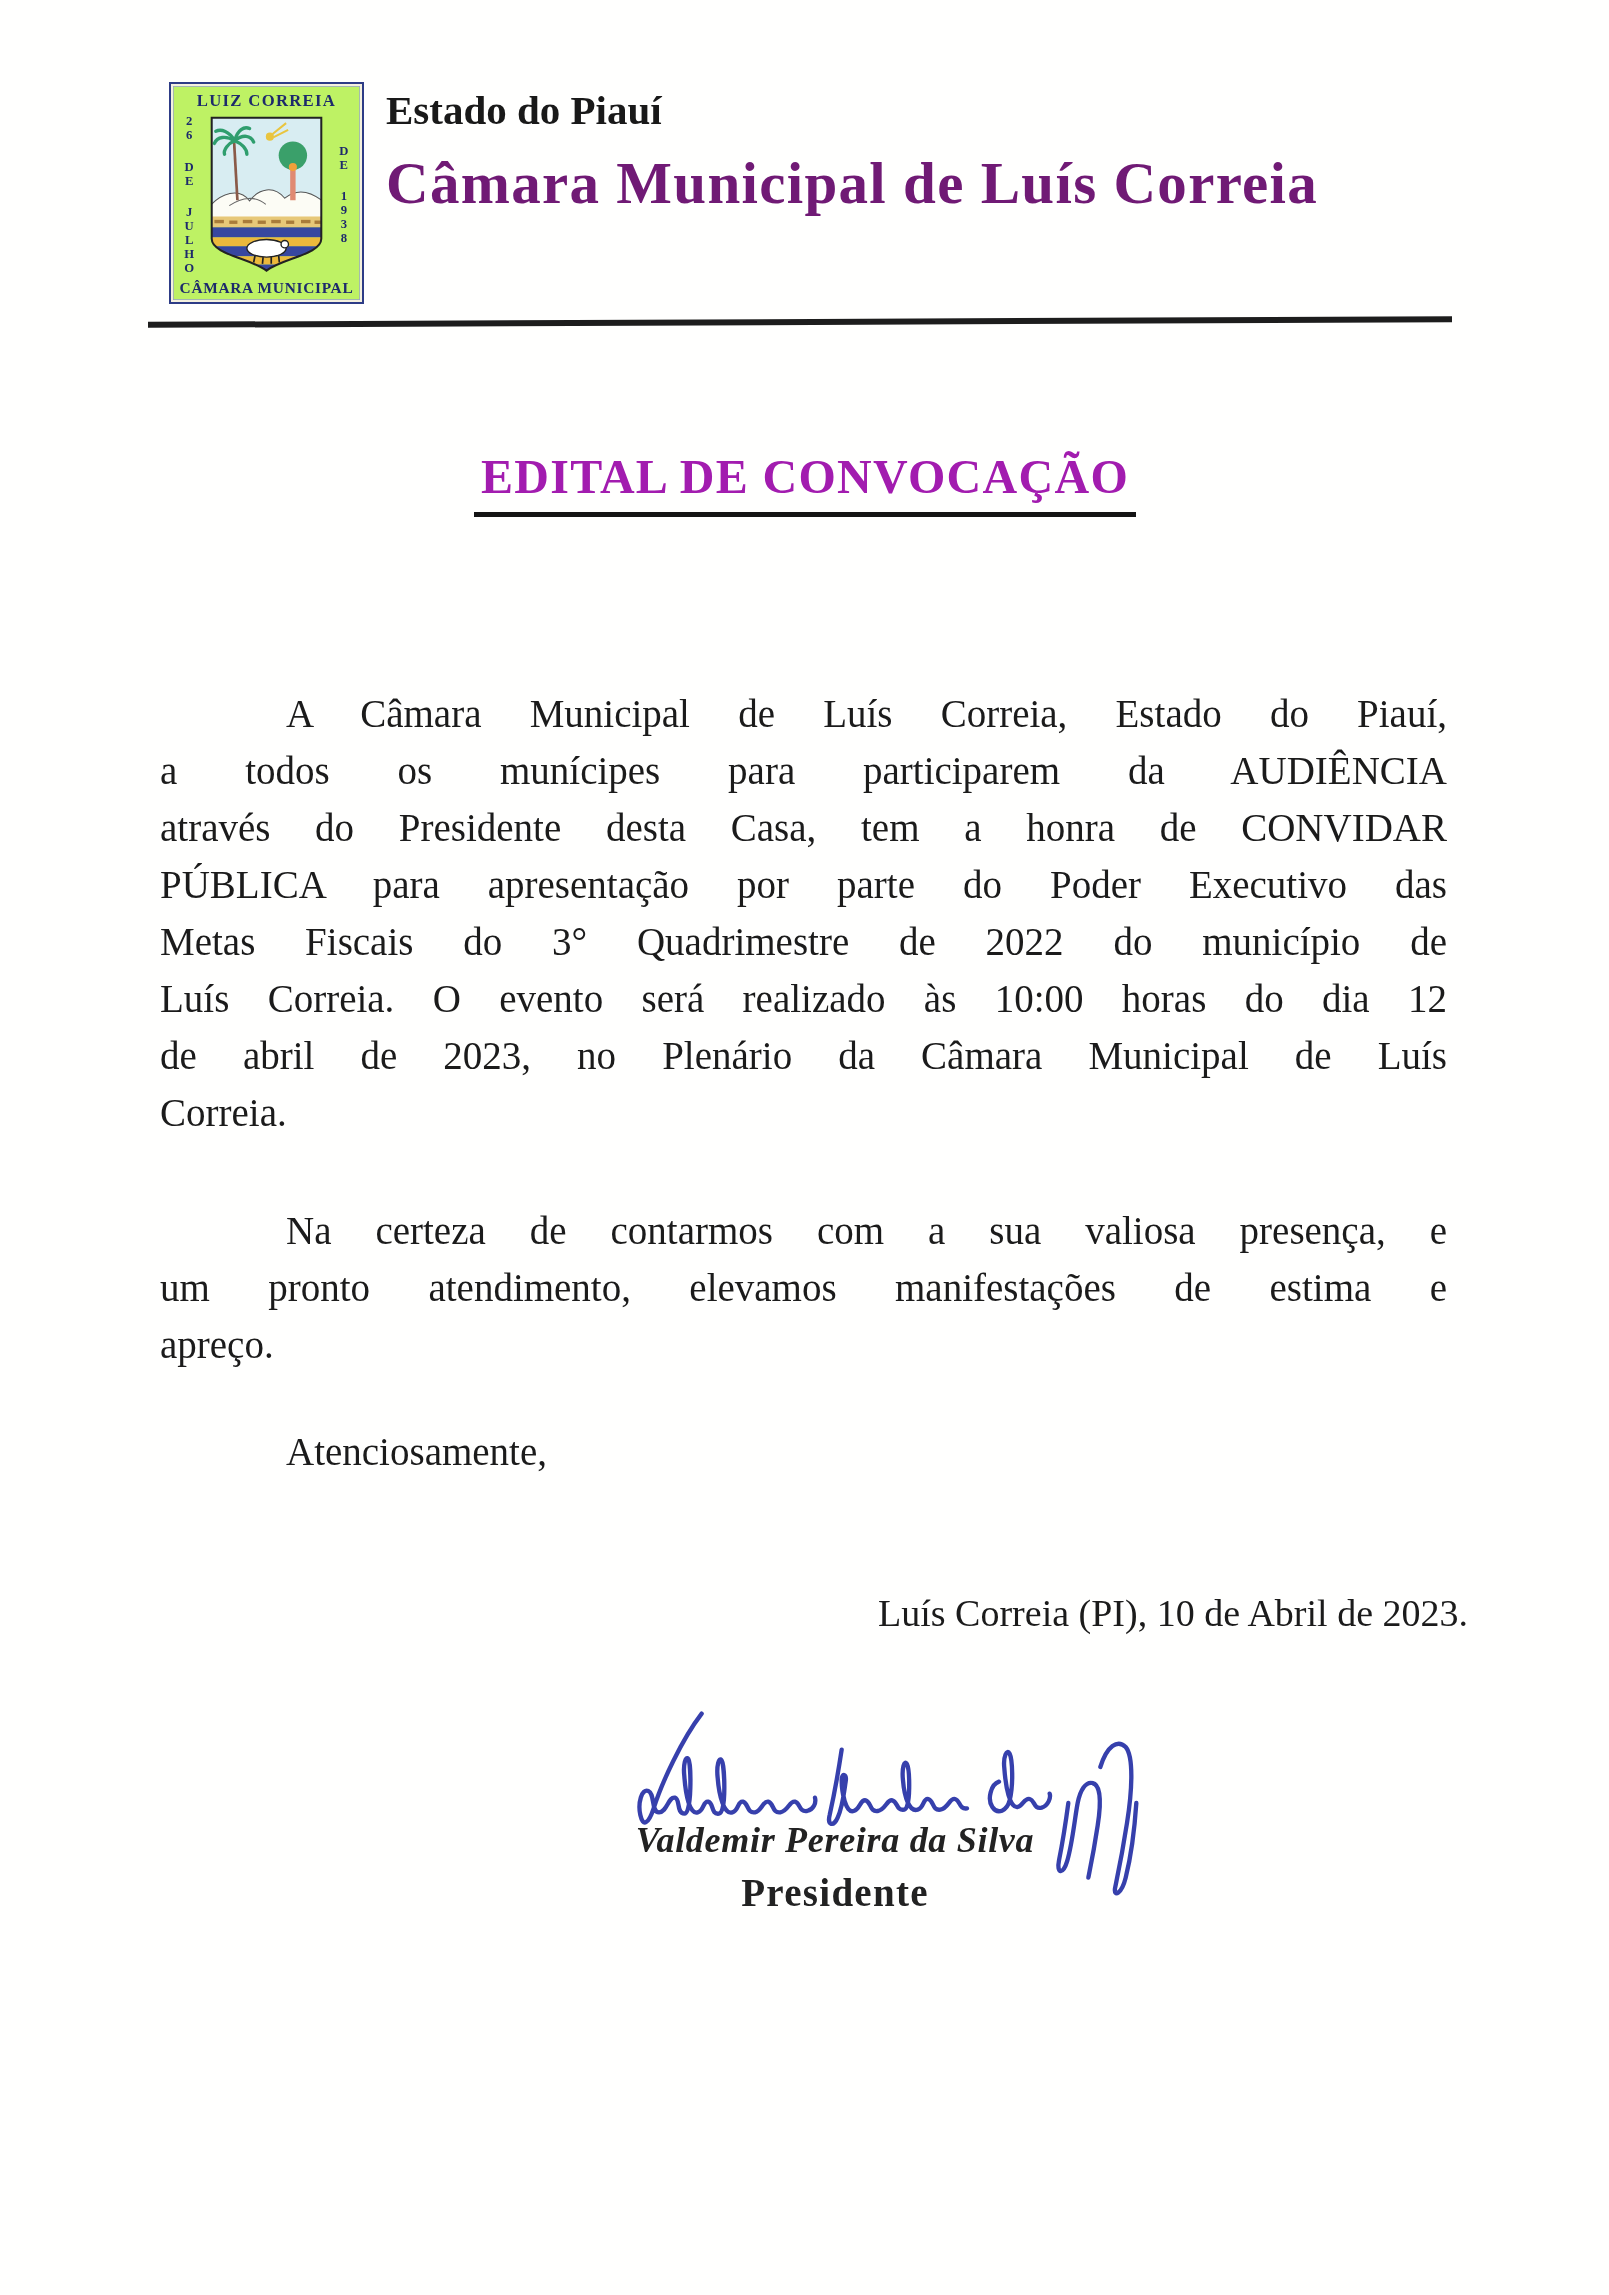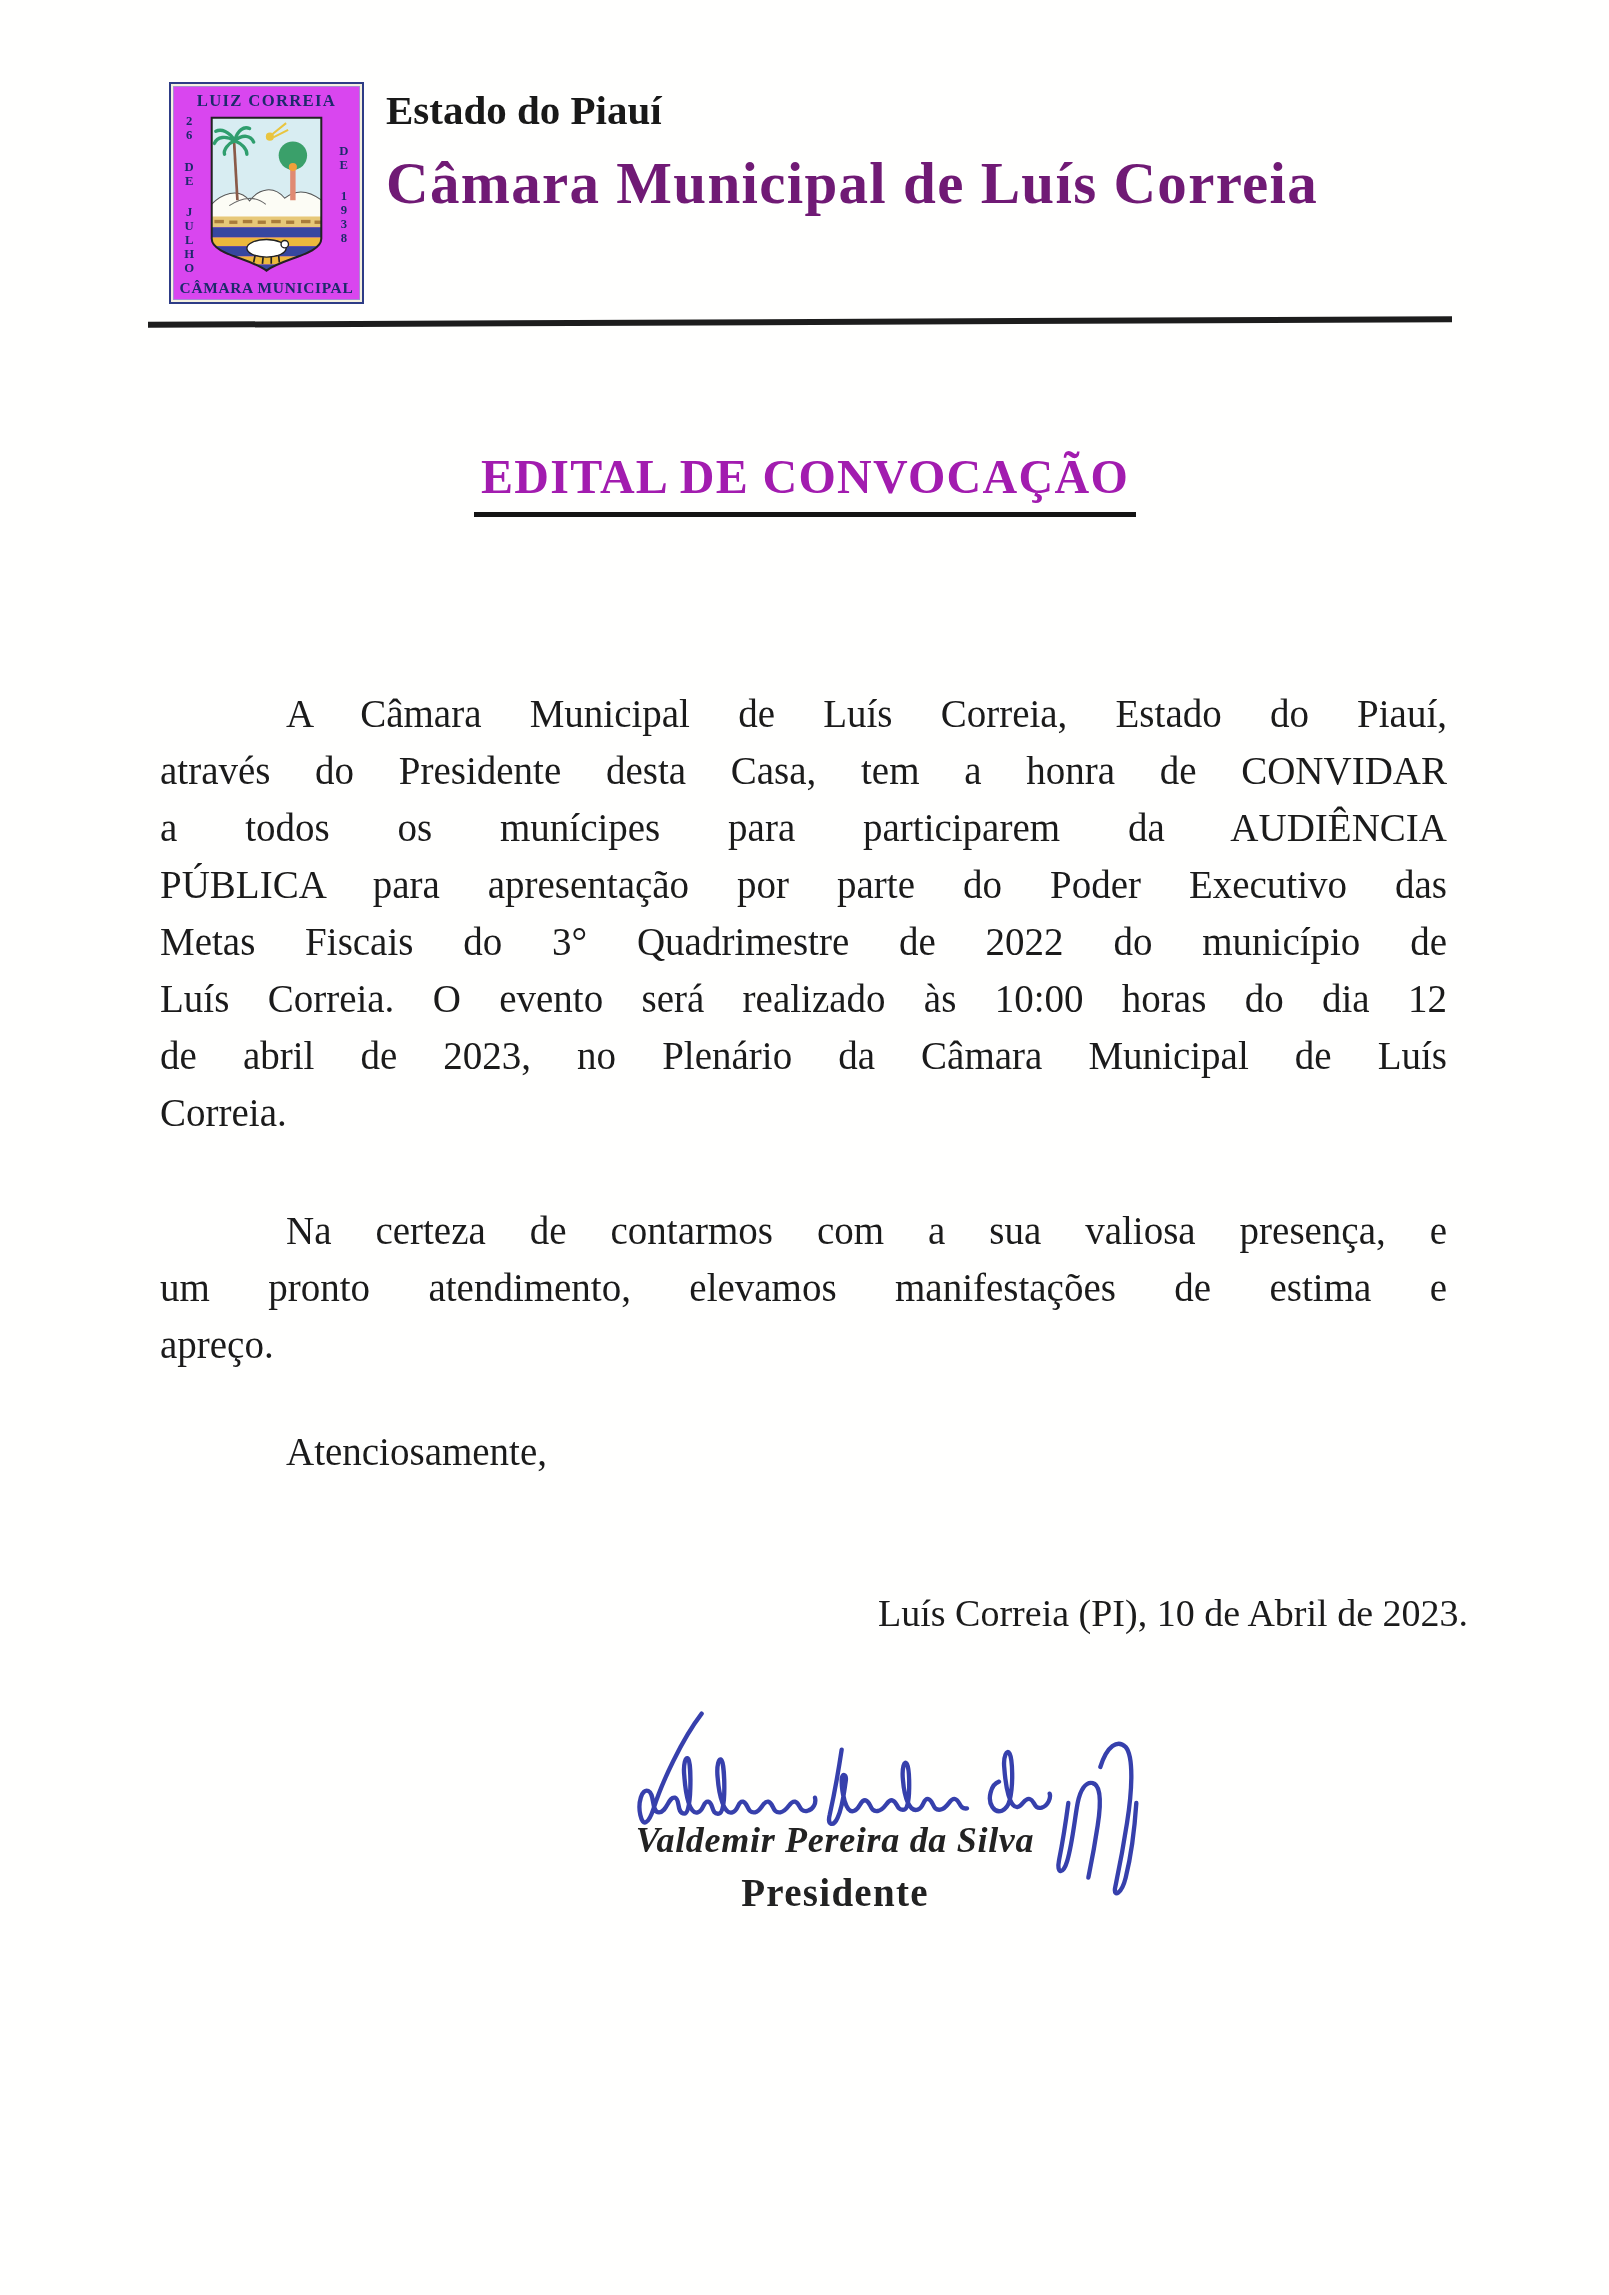--- a/index.html
+++ b/index.html
@@ -6,21 +6,21 @@
   body{
     width:1610px;height:2295px;position:relative;overflow:hidden;
     background:#ffffff;color:#1c1c1c;
     font-family:"Liberation Serif", serif;
   }
   .page{position:absolute;inset:0;background:#fffffe;}
 
   
   .emblem{
     position:absolute;left:169px;top:82px;width:195px;height:222px;
-    background:#d946ef;border:2.7px solid #2e3c86;box-sizing:border-box;
+    background:#bef264;border:2.7px solid #2e3c86;box-sizing:border-box;
     box-shadow:inset 0 0 0 2px #f5f1de, inset 0 0 0 2.7px #9aa3cc;
     display:flex;flex-direction:column;align-items:center;justify-content:space-between;
   }
   .emblem-top{margin-top:6.7px;font-weight:bold;font-size:16.7px;letter-spacing:1.3px;color:#1d2a6b;}
   .emblem-mid{flex:1;width:100%;display:flex;align-items:center;justify-content:space-between;
     padding:0 6.7px;box-sizing:border-box;}
   .vletters{display:flex;flex-direction:column;align-items:center;justify-content:center;gap:17.4px;
     font-weight:bold;font-size:12.7px;color:#1d2a6b;width:23px;}
   .vword{display:flex;flex-direction:column;align-items:center;line-height:14px;}
   .emblem-bottom{margin-bottom:5.3px;font-weight:bold;font-size:15.4px;letter-spacing:0.7px;color:#1d2a6b;}
@@ -153,22 +153,22 @@
     <div class="l2">Câmara Municipal de Luís Correia</div>
   </div>
   <div class="rule"></div>
 
   <div class="title">
     <div><span class="u">EDITAL DE CONVOCAÇÃO</span></div>
   </div>
 
   <div class="bodytext p1">
     <div class="line indent">A Câmara Municipal de Luís Correia, Estado do Piauí,</div>
+    <div class="line">a todos os munícipes para participarem da AUDIÊNCIA</div>
     <div class="line">através do Presidente desta Casa, tem a honra de CONVIDAR</div>
-    <div class="line">a todos os munícipes para participarem da AUDIÊNCIA</div>
     <div class="line">PÚBLICA para apresentação por parte do Poder Executivo das</div>
     <div class="line">Metas Fiscais do 3° Quadrimestre de 2022 do município de</div>
     <div class="line">Luís Correia. O evento será realizado às 10:00 horas do dia 12</div>
     <div class="line">de abril de 2023, no Plenário da Câmara Municipal de Luís</div>
     <div class="line end">Correia.</div>
   </div>
 
   <div class="bodytext p2">
     <div class="line indent">Na certeza de contarmos com a sua valiosa presença, e</div>
     <div class="line">um pronto atendimento, elevamos manifestações de estima e</div>

